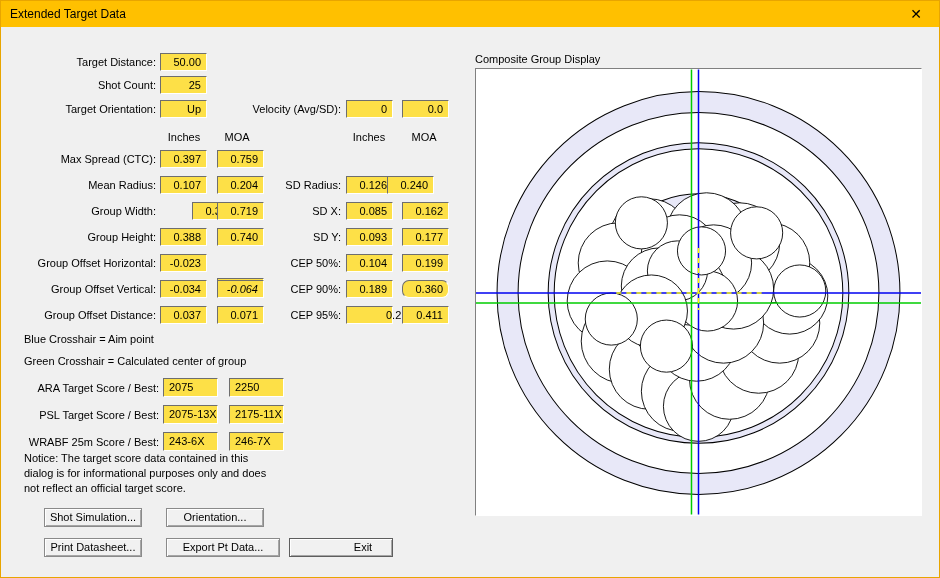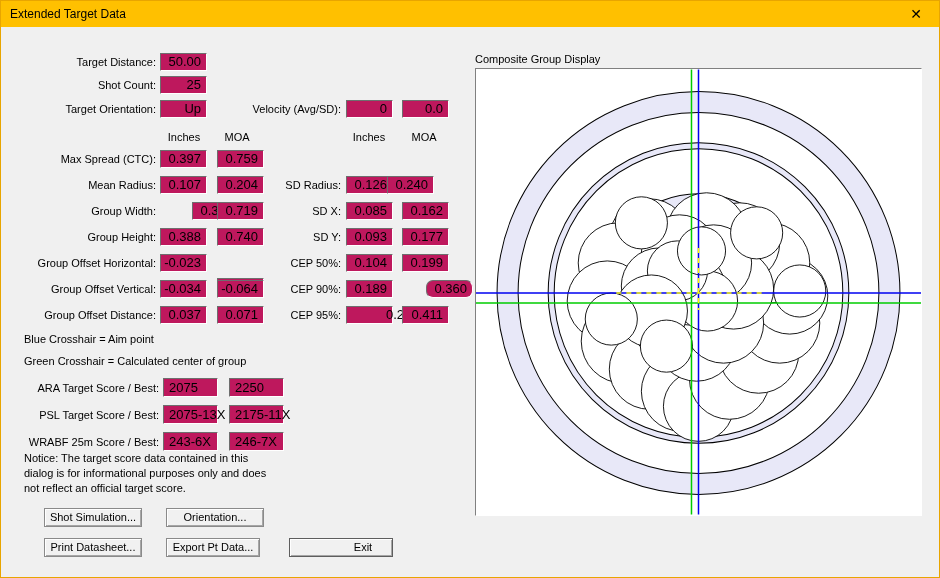--- a/index.html
+++ b/index.html
@@ -27,23 +27,23 @@
   }
   .txt{
     position:absolute;font-size:11px;line-height:15px;white-space:nowrap;
   }
   .hdr{
     position:absolute;font-size:11px;line-height:13px;white-space:nowrap;
     transform:translateX(-50%);
   }
   .box{
     position:absolute;height:18px;width:47px;
-    background:#be185d;
+    background:#fde047;
     border:1px solid;border-color:#6E6E6E #FFFFFF #FFFFFF #6E6E6E;
-    font-size:13px;line-height:16px;text-align:right;padding-right:5px;
+    font-size:11px;line-height:16px;text-align:right;padding-right:5px;
     white-space:nowrap;
   }
   .box.score{width:55px;height:19px;line-height:17px;text-align:left;padding-left:5px;padding-right:0}
   .btn{
     position:absolute;height:19px;
     background:#F1F1F1;
     border:1px solid #8A8A8A;
     box-shadow:inset 1px 1px 0 #FFFFFF, inset -1px -1px 0 #A6A6A6;
     font-size:11px;line-height:17px;text-align:center;cursor:pointer;
     white-space:nowrap;
@@ -141,54 +141,54 @@
     <div class="box" style="left: 159px; top: 201px; margin-left: 32px;">0.376</div>
     <div class="box" style="left: 216px; top: 201px;">0.719</div>
     <div class="lbl" style="left: 0px; top: 229px; width: 155px;">Group Height:</div>
     <div class="box" style="left: 159px; top: 227px;">0.388</div>
     <div class="box" style="left: 216px; top: 227px;">0.740</div>
     <div class="lbl" style="left: 0px; top: 255px; width: 155px;">Group Offset Horizontal:</div>
     <div class="box" style="left: 159px; top: 253px;">-0.023</div>
     <div class="box" style="left: 216px; top: 253px; margin-top: 24px;">-0.031</div>
     <div class="lbl" style="left: 0px; top: 281px; width: 155px;">Group Offset Vertical:</div>
     <div class="box" style="left: 159px; top: 279px;">-0.034</div>
-    <div class="box" style="left: 216px; top: 279px;">-0.064</div>
+    <div class="box" style="left: 216px; top: 279px; font-style: italic;">-0.064</div>
     <div class="lbl" style="left: 0px; top: 307px; width: 155px;">Group Offset Distance:</div>
     <div class="box" style="left: 159px; top: 305px;">0.037</div>
     <div class="box" style="left: 216px; top: 305px;">0.071</div>
     <div class="lbl" style="left: 0px; top: 177px; width: 340px;">SD Radius:</div>
     <div class="box" style="left: 345px; top: 175px;">0.126</div>
     <div class="box" style="left: 386px; top: 175px;">0.240</div>
     <div class="lbl" style="left: 0px; top: 203px; width: 340px;">SD X:</div>
     <div class="box" style="left: 345px; top: 201px;">0.085</div>
     <div class="box" style="left: 401px; top: 201px;">0.162</div>
     <div class="lbl" style="left: 0px; top: 229px; width: 340px;">SD Y:</div>
     <div class="box" style="left: 345px; top: 227px;">0.093</div>
     <div class="box" style="left: 401px; top: 227px;">0.177</div>
     <div class="lbl" style="left: 0px; top: 255px; width: 340px;">CEP 50%:</div>
     <div class="box" style="left: 345px; top: 253px;">0.104</div>
     <div class="box" style="left: 401px; top: 253px;">0.199</div>
     <div class="lbl" style="left: 0px; top: 281px; width: 340px;">CEP 90%:</div>
     <div class="box" style="left: 345px; top: 279px;">0.189</div>
-    <div class="box" style="left: 425px; top: 279px; border-radius: 7px;">0.360</div>
+    <div class="box" style="left: 401px; top: 279px; border-radius: 7px;">0.360</div>
     <div class="lbl" style="left: 0px; top: 307px; width: 340px;">CEP 95%:</div>
     <div class="box" style="left: 345px; top: 305px; padding-left: 39px;">0.215</div>
     <div class="box" style="left: 401px; top: 305px;">0.411</div>
     <div class="txt" style="left: 23px; top: 331px;">Blue Crosshair = Aim point</div>
     <div class="txt" style="left: 23px; top: 353px;">Green Crosshair = Calculated center of group</div>
     <div class="lbl" style="left: 0px; top: 380px; width: 158px;">ARA Target Score / Best:</div>
     <div class="box score" style="left: 162px; top: 377px;">2075</div>
     <div class="box score" style="left: 228px; top: 377px;">2250</div>
     <div class="lbl" style="left: 0px; top: 407px; width: 158px;">PSL Target Score / Best:</div>
     <div class="box score" style="left: 162px; top: 404px;">2075-13X</div>
     <div class="box score" style="left: 228px; top: 404px;">2175-11X</div>
     <div class="lbl" style="left: 0px; top: 434px; width: 158px;">WRABF 25m Score / Best:</div>
     <div class="box score" style="left: 162px; top: 431px;">243-6X</div>
     <div class="box score" style="left: 228px; top: 431px;">246-7X</div>
     <div class="txt" style="left: 23px; top: 450px;">Notice: The target score data contained in this</div>
     <div class="txt" style="left: 23px; top: 465px;">dialog is for informational purposes only and does</div>
     <div class="txt" style="left: 23px; top: 480px;">not reflect an official target score.</div>
     <div class="btn" style="left: 43px; top: 507px; width: 98px;">Shot Simulation...</div>
     <div class="btn" style="left: 165px; top: 507px; width: 98px;">Orientation...</div>
     <div class="btn" style="left: 43px; top: 537px; width: 98px;">Print Datasheet...</div>
-    <div class="btn" style="left: 165px; top: 537px; width: 94px;">Export Pt Data...</div>
+    <div class="btn" style="left: 165px; top: 537px; width: 114px;">Export Pt Data...</div>
     <div class="btn default" style="left: 288px; top: 537px; width: 104px; padding-left: 44px;">Exit</div>
   </div>
 
 </body></html>

